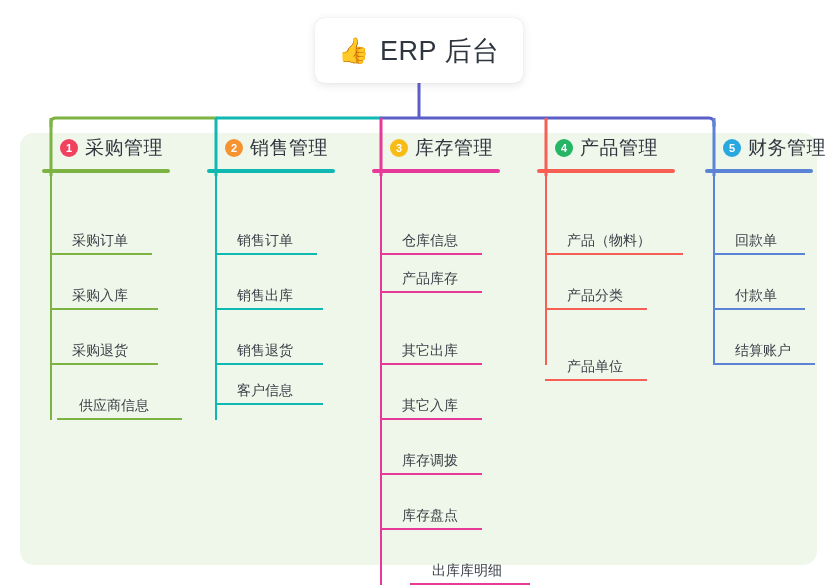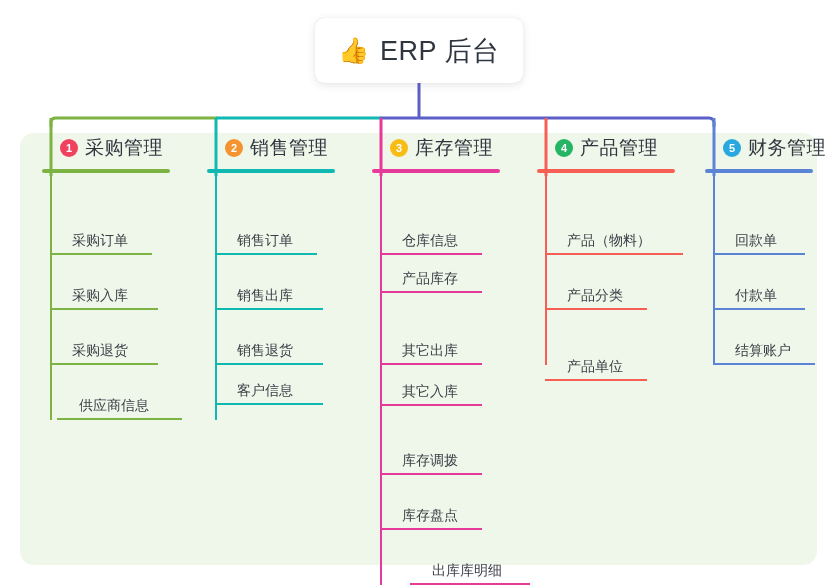--- a/index.html
+++ b/index.html
@@ -232,21 +232,21 @@
             <div class="leaf-rule" style="background: rgb(231, 57, 154); width: 102px;"></div>
           </div>
           <div class="leaf" style="top: 80px; width: 102px;">
             <span class="leaf-label">产品库存</span>
             <div class="leaf-rule" style="background: rgb(231, 57, 154); width: 102px;"></div>
           </div>
           <div class="leaf" style="top: 152px; width: 102px;">
             <span class="leaf-label">其它出库</span>
             <div class="leaf-rule" style="background: rgb(231, 57, 154); width: 102px;"></div>
           </div>
-          <div class="leaf" style="top: 193px; width: 102px;">
+          <div class="leaf" style="top: 207px; width: 102px;">
             <span class="leaf-label">其它入库</span>
             <div class="leaf-rule" style="background: rgb(231, 57, 154); width: 102px;"></div>
           </div>
           <div class="leaf" style="top: 262px; width: 102px; text-align: right;">
             <span class="leaf-label">库存调拨</span>
             <div class="leaf-rule" style="background: rgb(231, 57, 154); width: 102px;"></div>
           </div>
           <div class="leaf" style="top: 317px; width: 102px;">
             <span class="leaf-label">库存盘点</span>
             <div class="leaf-rule" style="background: rgb(231, 57, 154); width: 102px;"></div>

